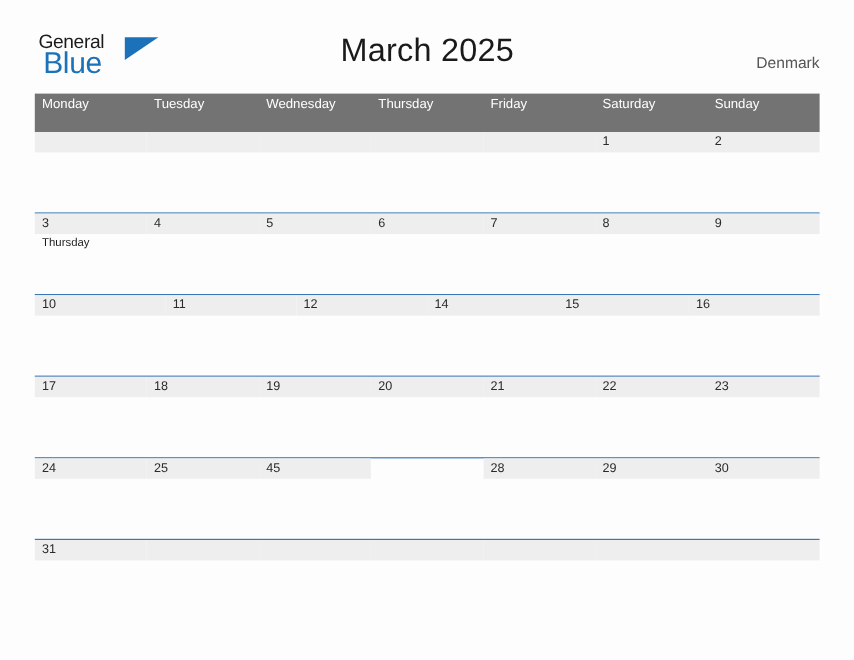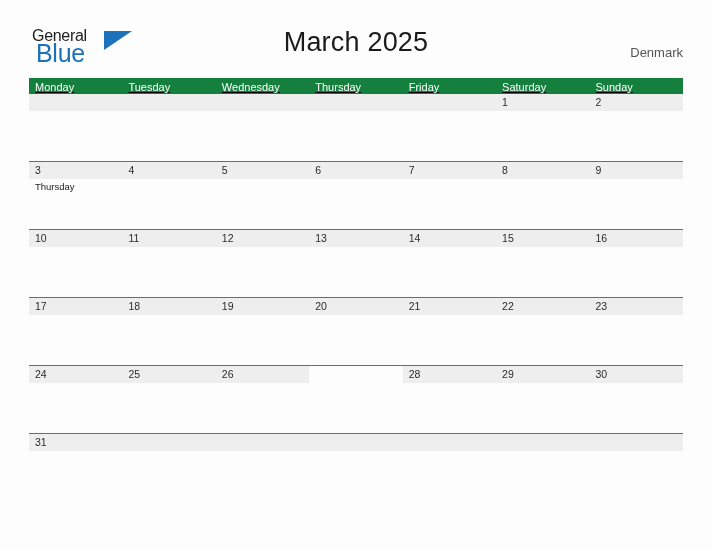--- a/index.html
+++ b/index.html
@@ -83,23 +83,22 @@
 
   
   .calendar {
     position: absolute;
     left: 29px;
     top: 78px;
     width: 654px;
   }
   .weekday-header {
     display: flex;
-    background: #15803d;
-    height: 16px;
-    text-decoration: underline;
+    background: #737373;
+    height: 32px;
   }
   .weekday-cell {
     flex: 1 1 0;
     color: #ffffff;
     font-size: 11px;
     line-height: 18px;
     padding-left: 6px;
     box-sizing: border-box;
     white-space: nowrap;
     overflow: hidden;
@@ -295,26 +294,20 @@
               <div class="events"></div>
             </div>
             <div class="day-cell">
               <div class="date-band">
                 <span class="date-num">12</span>
               </div>
               <div class="events"></div>
             </div>
             <div class="day-cell">
               <div class="date-band">
-                <span class="date-num">13</span>
-              </div>
-              <div class="events"></div>
-            </div>
-            <div class="day-cell">
-              <div class="date-band">
                 <span class="date-num">14</span>
               </div>
               <div class="events"></div>
             </div>
             <div class="day-cell">
               <div class="date-band">
                 <span class="date-num">15</span>
               </div>
               <div class="events"></div>
             </div>
@@ -381,21 +374,21 @@
               <div class="events"></div>
             </div>
             <div class="day-cell">
               <div class="date-band">
                 <span class="date-num">25</span>
               </div>
               <div class="events"></div>
             </div>
             <div class="day-cell">
               <div class="date-band">
-                <span class="date-num">26</span>
+                <span class="date-num">45</span>
               </div>
               <div class="events"></div>
             </div>
             <div class="day-cell">
               <div class="events"></div>
             </div>
             <div class="day-cell">
               <div class="date-band">
                 <span class="date-num">28</span>
               </div>

